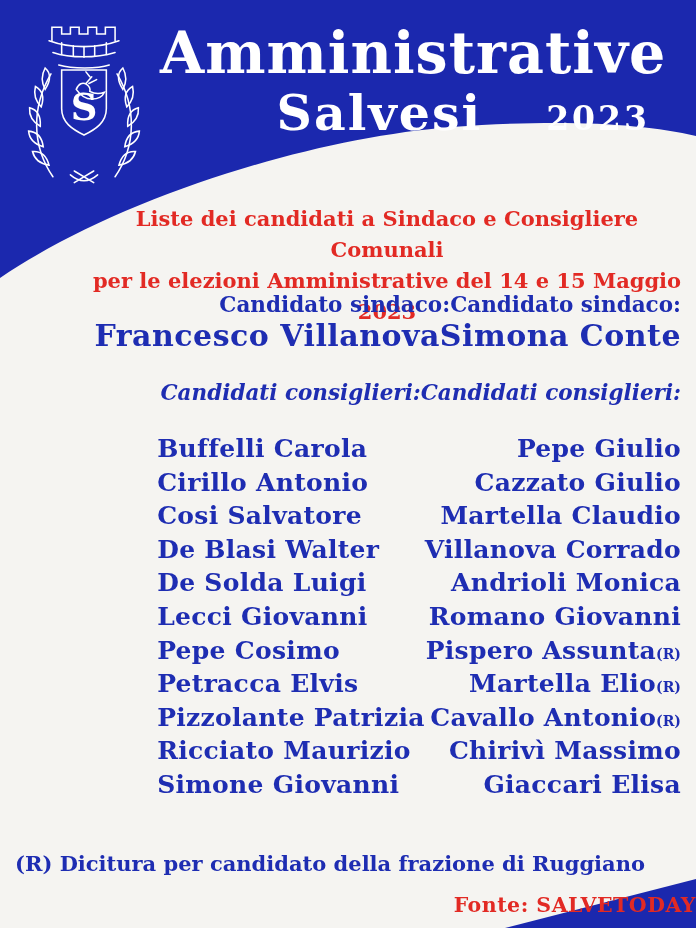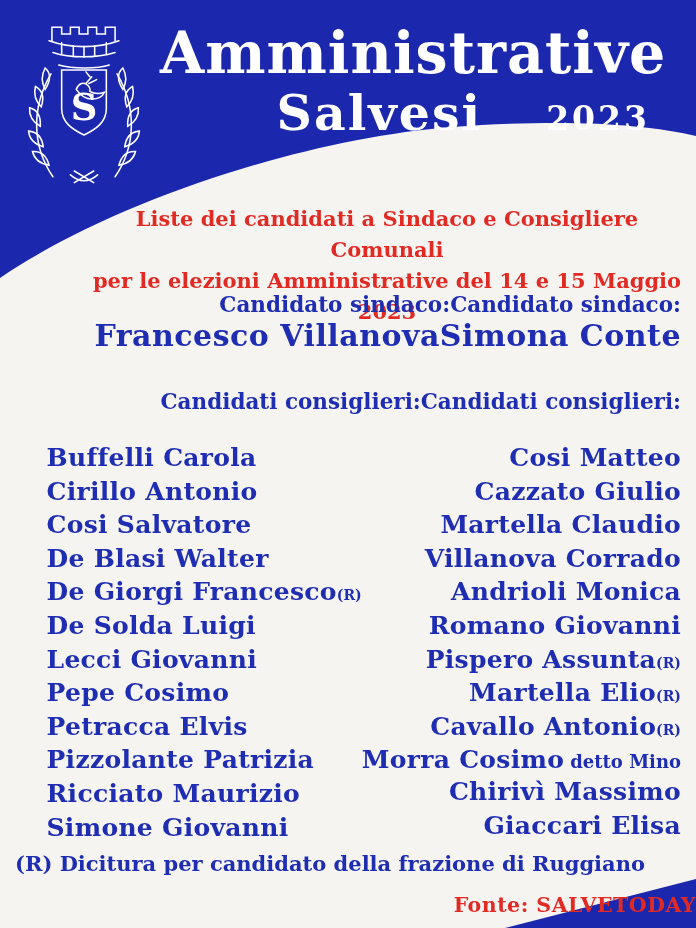--- a/index.html
+++ b/index.html
@@ -32,21 +32,21 @@
     color:var(--accent-red);
   }
 
   
   #content{position:absolute;top:292px;left:15px;right:15px;z-index:2;color:var(--text-blue);font-weight:bold;}
   .two-col{display:flex;justify-content:flex-end;}
   .col-right{text-align:right;}
   .mayor-label{font-size:21.5px;line-height:26px;}
   .mayor-row{}
   .mayor-name{font-size:30px;line-height:36px;letter-spacing:0.5px;}
-  .council-label-row{margin-top:35px;}
+  .council-label-row{margin-top:26px;font-style:italic;}
   .list-row{margin-top:28px;}
   .cand{font-size:25px;line-height:29.6px;letter-spacing:0.3px;white-space:nowrap;}
   .sfx{font-size:0.56em;letter-spacing:0;}
   .sfx.word{font-size:0.72em;margin-left:6px;}
 
   
   #footnote{
     position:absolute;top:851px;left:15px;z-index:2;
     color:var(--text-blue);font-weight:bold;font-size:21px;
   }
@@ -137,23 +137,20 @@
   </div>
 
   <div class="cand">
     <span class="cname">Cosi Salvatore</span><span class="sfx"></span>
   </div>
 
   <div class="cand">
     <span class="cname">De Blasi Walter</span><span class="sfx"></span>
   </div>
 
-  <div class="cand">
-    <span class="cname">De Giorgi Francesco</span><span class="sfx">(R)</span>
-  </div>
 
   <div class="cand">
     <span class="cname">De Solda Luigi</span><span class="sfx"></span>
   </div>
 
   <div class="cand">
     <span class="cname">Lecci Giovanni</span><span class="sfx"></span>
   </div>
 
   <div class="cand">
@@ -171,21 +168,21 @@
   <div class="cand">
     <span class="cname">Ricciato Maurizio</span><span class="sfx"></span>
   </div>
 
   <div class="cand">
     <span class="cname">Simone Giovanni</span><span class="sfx"></span>
   </div>
 </div>
     <div class="col-right">
   <div class="cand">
-    <span class="cname">Cosi Matteo</span><span class="sfx"></span>
+    <span class="cname">Pepe Giulio</span><span class="sfx"></span>
   </div>
 
   <div class="cand">
     <span class="cname">Cazzato Giulio</span><span class="sfx"></span>
   </div>
 
   <div class="cand">
     <span class="cname">Martella Claudio</span><span class="sfx"></span>
   </div>
 
@@ -206,23 +203,20 @@
   </div>
 
   <div class="cand">
     <span class="cname">Martella Elio</span><span class="sfx">(R)</span>
   </div>
 
   <div class="cand">
     <span class="cname">Cavallo Antonio</span><span class="sfx">(R)</span>
   </div>
 
-  <div class="cand">
-    <span class="cname">Morra Cosimo</span><span class="sfx word">detto Mino</span>
-  </div>
 
   <div class="cand">
     <span class="cname">Chirivì Massimo</span><span class="sfx"></span>
   </div>
 
   <div class="cand">
     <span class="cname">Giaccari Elisa</span><span class="sfx"></span>
   </div>
 </div>
   </div>

